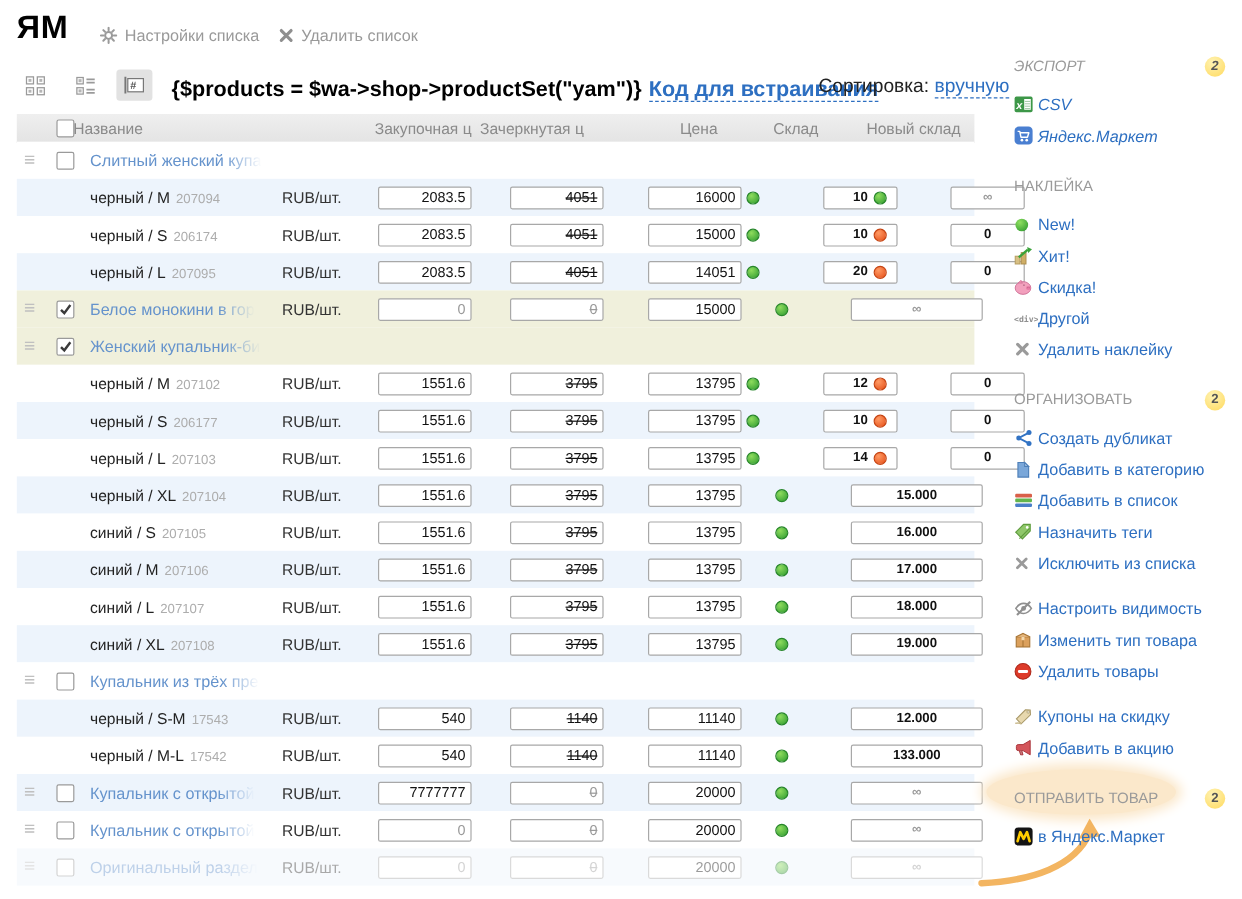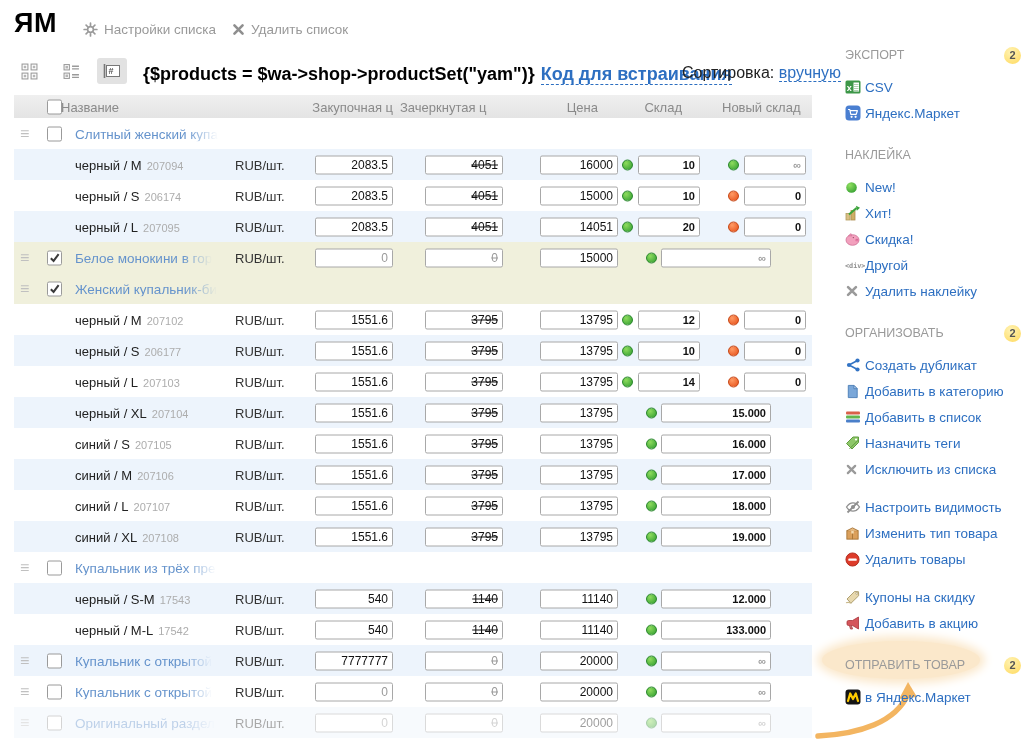--- a/index.html
+++ b/index.html
@@ -32,31 +32,31 @@
   .c-cb{left:33px;}
   .c-name{left:61px;white-space:nowrap;}
   .gname{color:var(--name-link);font-size:13.5px;text-decoration:none;display:inline-block;max-width:154px;overflow:hidden;cursor:pointer;
          -webkit-mask-image:linear-gradient(90deg,#000 78%,transparent);mask-image:linear-gradient(90deg,#000 78%,transparent);}
   .vname{color:#222;font-size:13px;text-align:right;}
   .vid{color:#adadad;font-size:11px;margin-left:5px;}
   .c-unit{left:221px;font-size:13px;color:#333;}
   .tin{height:19px;border:1px solid #a8a8a8;border-radius:2px;background:#fff;box-sizing:border-box;
        font-family:"Liberation Sans","DejaVu Sans",sans-serif;font-size:12px;color:#111;padding:0 4px;outline:none;}
   .pin{text-align:right;}
-  .sin{text-align:right;font-weight:bold;font-size:11px;}
+  .sin{text-align:center;font-weight:bold;font-size:11px;margin-left:48px;}
   .grey{color:#9a9a9a;} .strike{text-decoration:line-through;}
   .c-buy{left:301px;width:78px;} .c-strike{left:411px;width:78px;} .c-price{left:526px;width:78px;}
   .c-in1{left:624px;width:62px;} .c-in2{left:730px;width:62px;} .c-inw{left:647px;width:110px;}
   .dot{width:11px;height:11px;border-radius:50%;}
   .c-dot1{left:608px;} .c-dot2{left:714px;} .c-dotw{left:632px;}
   .dot-green{background:radial-gradient(circle at 35% 30%,#8edc5d,#2e9b30);border:1px solid #27862a;box-sizing:border-box;}
   .dot-orange{background:radial-gradient(circle at 35% 30%,#ff9a64,#e54e17);border:1px solid #c64412;box-sizing:border-box;}
   
   .sidebar{position:absolute;left:845px;top:48px;width:178px;z-index:2;}
-  .sb-section{margin-top:22px;} .sb-section:first-child{margin-top:0;}
+  .sb-section{margin-top:22px;} .sb-section:first-child{margin-top:0;font-style:italic;}
   .sb-head{position:relative;height:18px;font-size:12.5px;color:#9a9a9a;margin-bottom:8px;}
   .badge{position:absolute;right:2px;top:-1px;width:17px;height:17px;border-radius:50%;
          background:radial-gradient(circle at 40% 30%,#fff3b4,#ffd95c);color:#555;
          font-size:11px;font-weight:bold;text-align:center;line-height:17px;}
   .sb-item{display:flex;align-items:center;height:26px;text-decoration:none;cursor:pointer;position:relative;z-index:2;}
   .sb-item .ic{width:20px;display:inline-flex;justify-content:flex-start;}
   .sb-item .lbl{color:var(--link);font-size:13.5px;white-space:nowrap;}
   .sb-gap{height:12px;}
   .ellipse{position:absolute;left:822px;top:641px;width:158px;height:38px;border-radius:50%;
            background:var(--ellipse);box-shadow:0 0 10px 5px var(--ellipse);z-index:1;}

